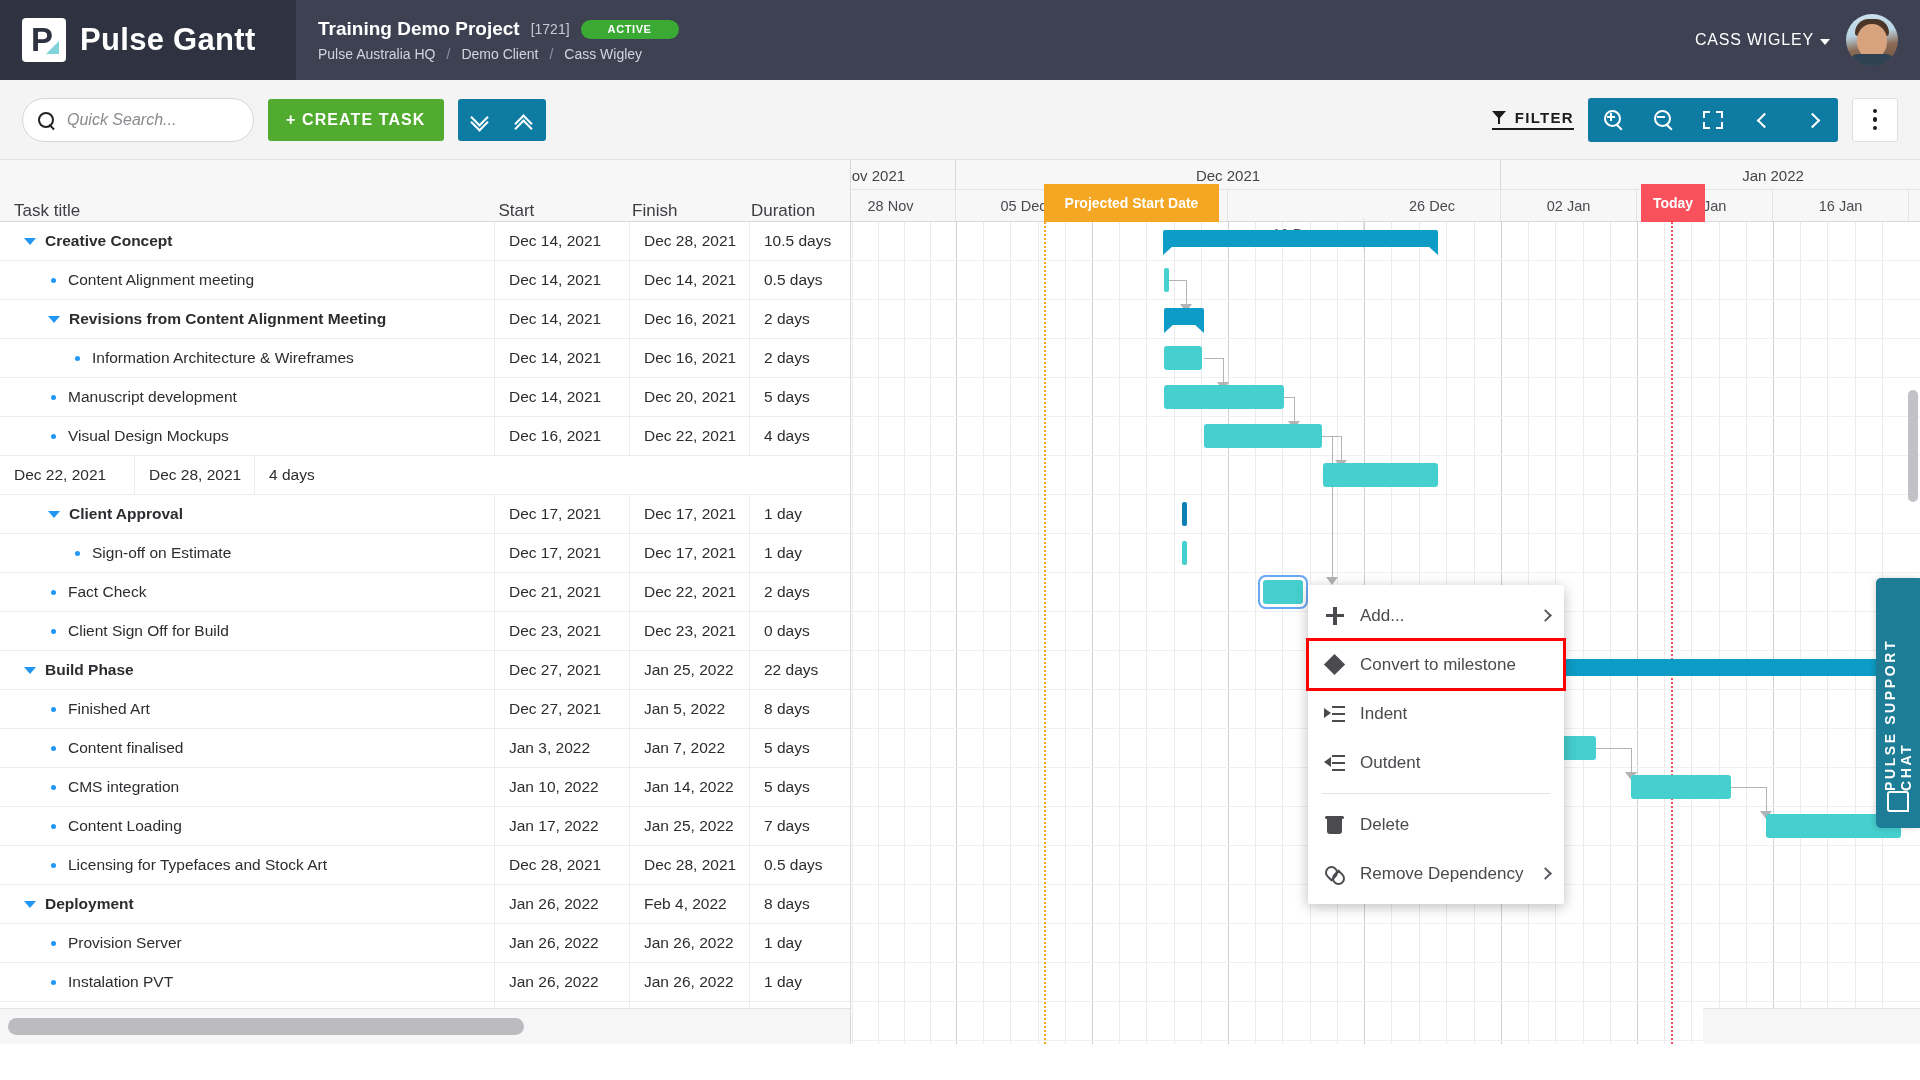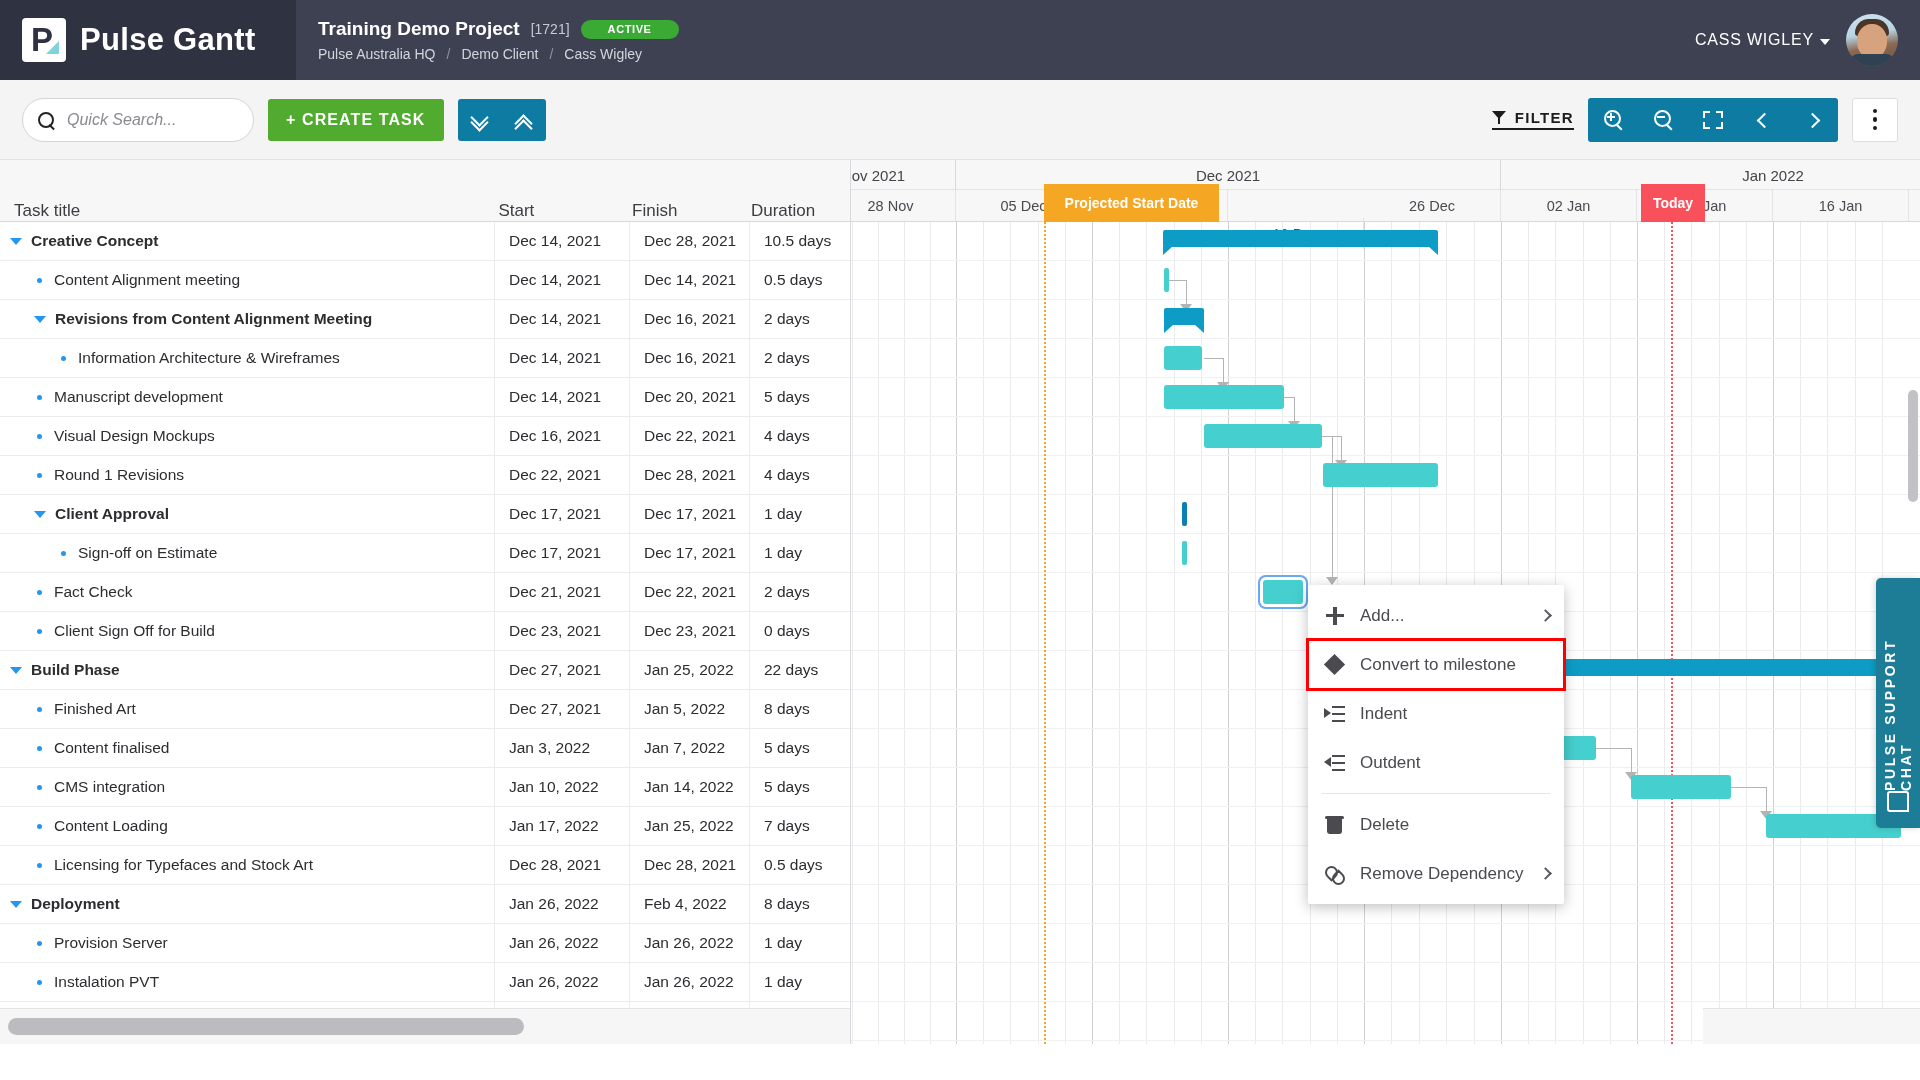--- a/index.html
+++ b/index.html
@@ -159,21 +159,21 @@
   }
   .grid-head .gh { font-size: 17px; color: #3d3d42; }
   .c-title { width: 495px; padding-left: 14px; }
   .c-start { width: 135px; margin-left: 8px; }
   .c-finish { width: 120px; }
   .c-dur { width: 100px; }
 
   .grid-rows { position: absolute; top: 62px; left: 0; right: 0; bottom: 0; }
   .grow { height: 39px; display: flex; align-items: center; border-bottom: 1px solid #ececed; font-size: 15.5px; color: #2d2d31; }
   .gcell { height: 39px; display: flex; align-items: center; border-right: 1px solid #ececed; }
-  .gcell.tcell { width: 495px; padding-left: 0; border-right: 1px solid #ececed; }
+  .gcell.tcell { width: 495px; padding-left: 14px; border-right: 1px solid #ececed; }
   .gcell.scell { width: 135px; padding-left: 14px; }
   .gcell.fcell { width: 120px; padding-left: 14px; }
   .gcell.dcell { width: 100px; padding-left: 14px; border-right: none; }
   .twrap { display: flex; align-items: center; gap: 9px; }
   .lvl1 { padding-left: 10px; }
   .lvl2 { padding-left: 34px; }
   .lvl3 { padding-left: 58px; }
   .tw-caret { width: 0; height: 0; border-left: 6px solid transparent; border-right: 6px solid transparent; border-top: 7px solid #2196f3; flex: none; }
   .tw-dot { width: 5px; height: 5px; background: #2196f3; border-radius: 50%; flex: none; margin: 0 3px; }
   .bold { font-weight: bold; }
@@ -447,26 +447,20 @@
             <span class="twrap lvl2">
               <span class="tw-dot"></span>
               <span class="">Visual Design Mockups</span>
             </span>
           </div>
           <div class="gcell scell">Dec 16, 2021</div>
           <div class="gcell fcell">Dec 22, 2021</div>
           <div class="gcell dcell">4 days</div>
         </div>
         <div class="grow">
-          <div class="gcell tcell">
-            <span class="twrap lvl2">
-              <span class="tw-dot"></span>
-              <span class="">Round 1 Revisions</span>
-            </span>
-          </div>
           <div class="gcell scell">Dec 22, 2021</div>
           <div class="gcell fcell">Dec 28, 2021</div>
           <div class="gcell dcell">4 days</div>
         </div>
         <div class="grow">
           <div class="gcell tcell">
             <span class="twrap lvl2">
               <span class="tw-caret"></span>
               <span class="bold">Client Approval</span>
             </span>

